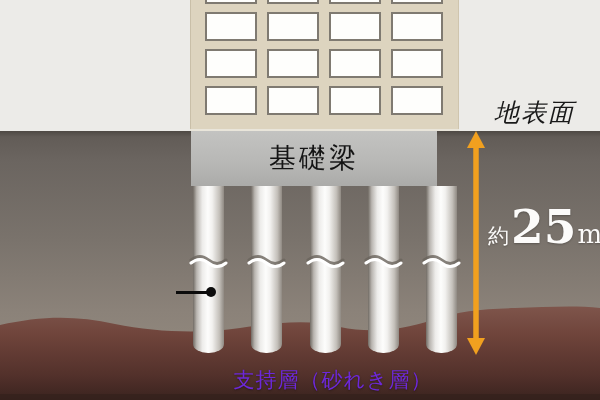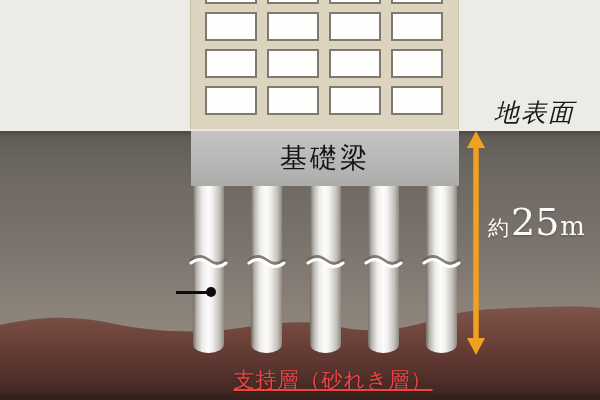--- a/index.html
+++ b/index.html
@@ -24,21 +24,21 @@
   .window-grid{
     position:absolute;left:15px;top:-25px;width:238px;
     display:grid;grid-template-columns:repeat(4,52px);grid-auto-rows:29px;
     column-gap:10px;row-gap:8px;
   }
   .window{
     background:#FEFEFC;border:2px solid #7F7A71;box-sizing:border-box;
   }
   
   .beam{
-    position:absolute;left:191px;top:131px;width:268px;height:55px;
+    position:absolute;left:191px;top:131px;width:246px;height:55px;
     background:linear-gradient(180deg,#C3C3C1 0%,#B7B7B5 60%,#ABABA9 100%);
     display:flex;align-items:center;justify-content:center;
   }
   .beam-label{
     font-size:27px;color:#141414;letter-spacing:3px;margin-top:-2px;
   }
   
   .piles{
     position:absolute;left:191px;top:186px;width:268px;height:167px;
     display:flex;justify-content:space-between;padding:0 2px;box-sizing:border-box;
@@ -50,32 +50,32 @@
   }
   .pile-wave{position:absolute;left:-5px;top:66px;width:41px;height:18px;}
   
   .measure-arrow{position:absolute;left:464px;top:130px;width:24px;height:226px;}
   
   .lbl{position:absolute;white-space:nowrap;}
   .lbl-ground{left:494px;top:96px;font-size:25px;letter-spacing:2px;color:#191919;font-style:italic;}
   .lbl-depth{left:488px;top:203px;display:flex;align-items:baseline;color:#FCFBFA;
     text-shadow:0 1px 2px rgba(0,0,0,.25);}
   .depth-prefix{font-size:21px;margin-right:2px;}
-  .depth-value{font-size:38px;line-height:1;}
+  .depth-value{font-size:47px;line-height:1;font-weight:bold;}
   .depth-unit{font-size:26px;margin-left:1px;}
   .lbl-pile{
     left:0;top:251px;width:174px;text-align:right;color:#FDFCFB;
     font-size:25px;line-height:27px;letter-spacing:1px;
     text-shadow:0 1px 2px rgba(0,0,0,.3);
   }
   .leader-line{position:absolute;left:176px;top:291px;width:34px;height:2.5px;background:#0C0C0C;}
   .leader-dot{position:absolute;left:206px;top:287px;width:10px;height:10px;border-radius:50%;background:#0C0C0C;}
   .lbl-support{
-    left:233px;top:366px;width:200px;text-align:center;color:#ef4444;
-    font-size:21px;letter-spacing:1px;text-shadow:0 1px 2px rgba(0,0,0,.35);text-decoration:underline;
+    left:233px;top:366px;width:200px;text-align:center;color:#6d28d9;
+    font-size:21px;letter-spacing:1px;text-shadow:0 1px 2px rgba(0,0,0,.35);
   }
 </style>
 </head>
 <body>
 
 <div class="stage">
 
   <div class="sky"></div>
 
   <div class="soil"></div>

